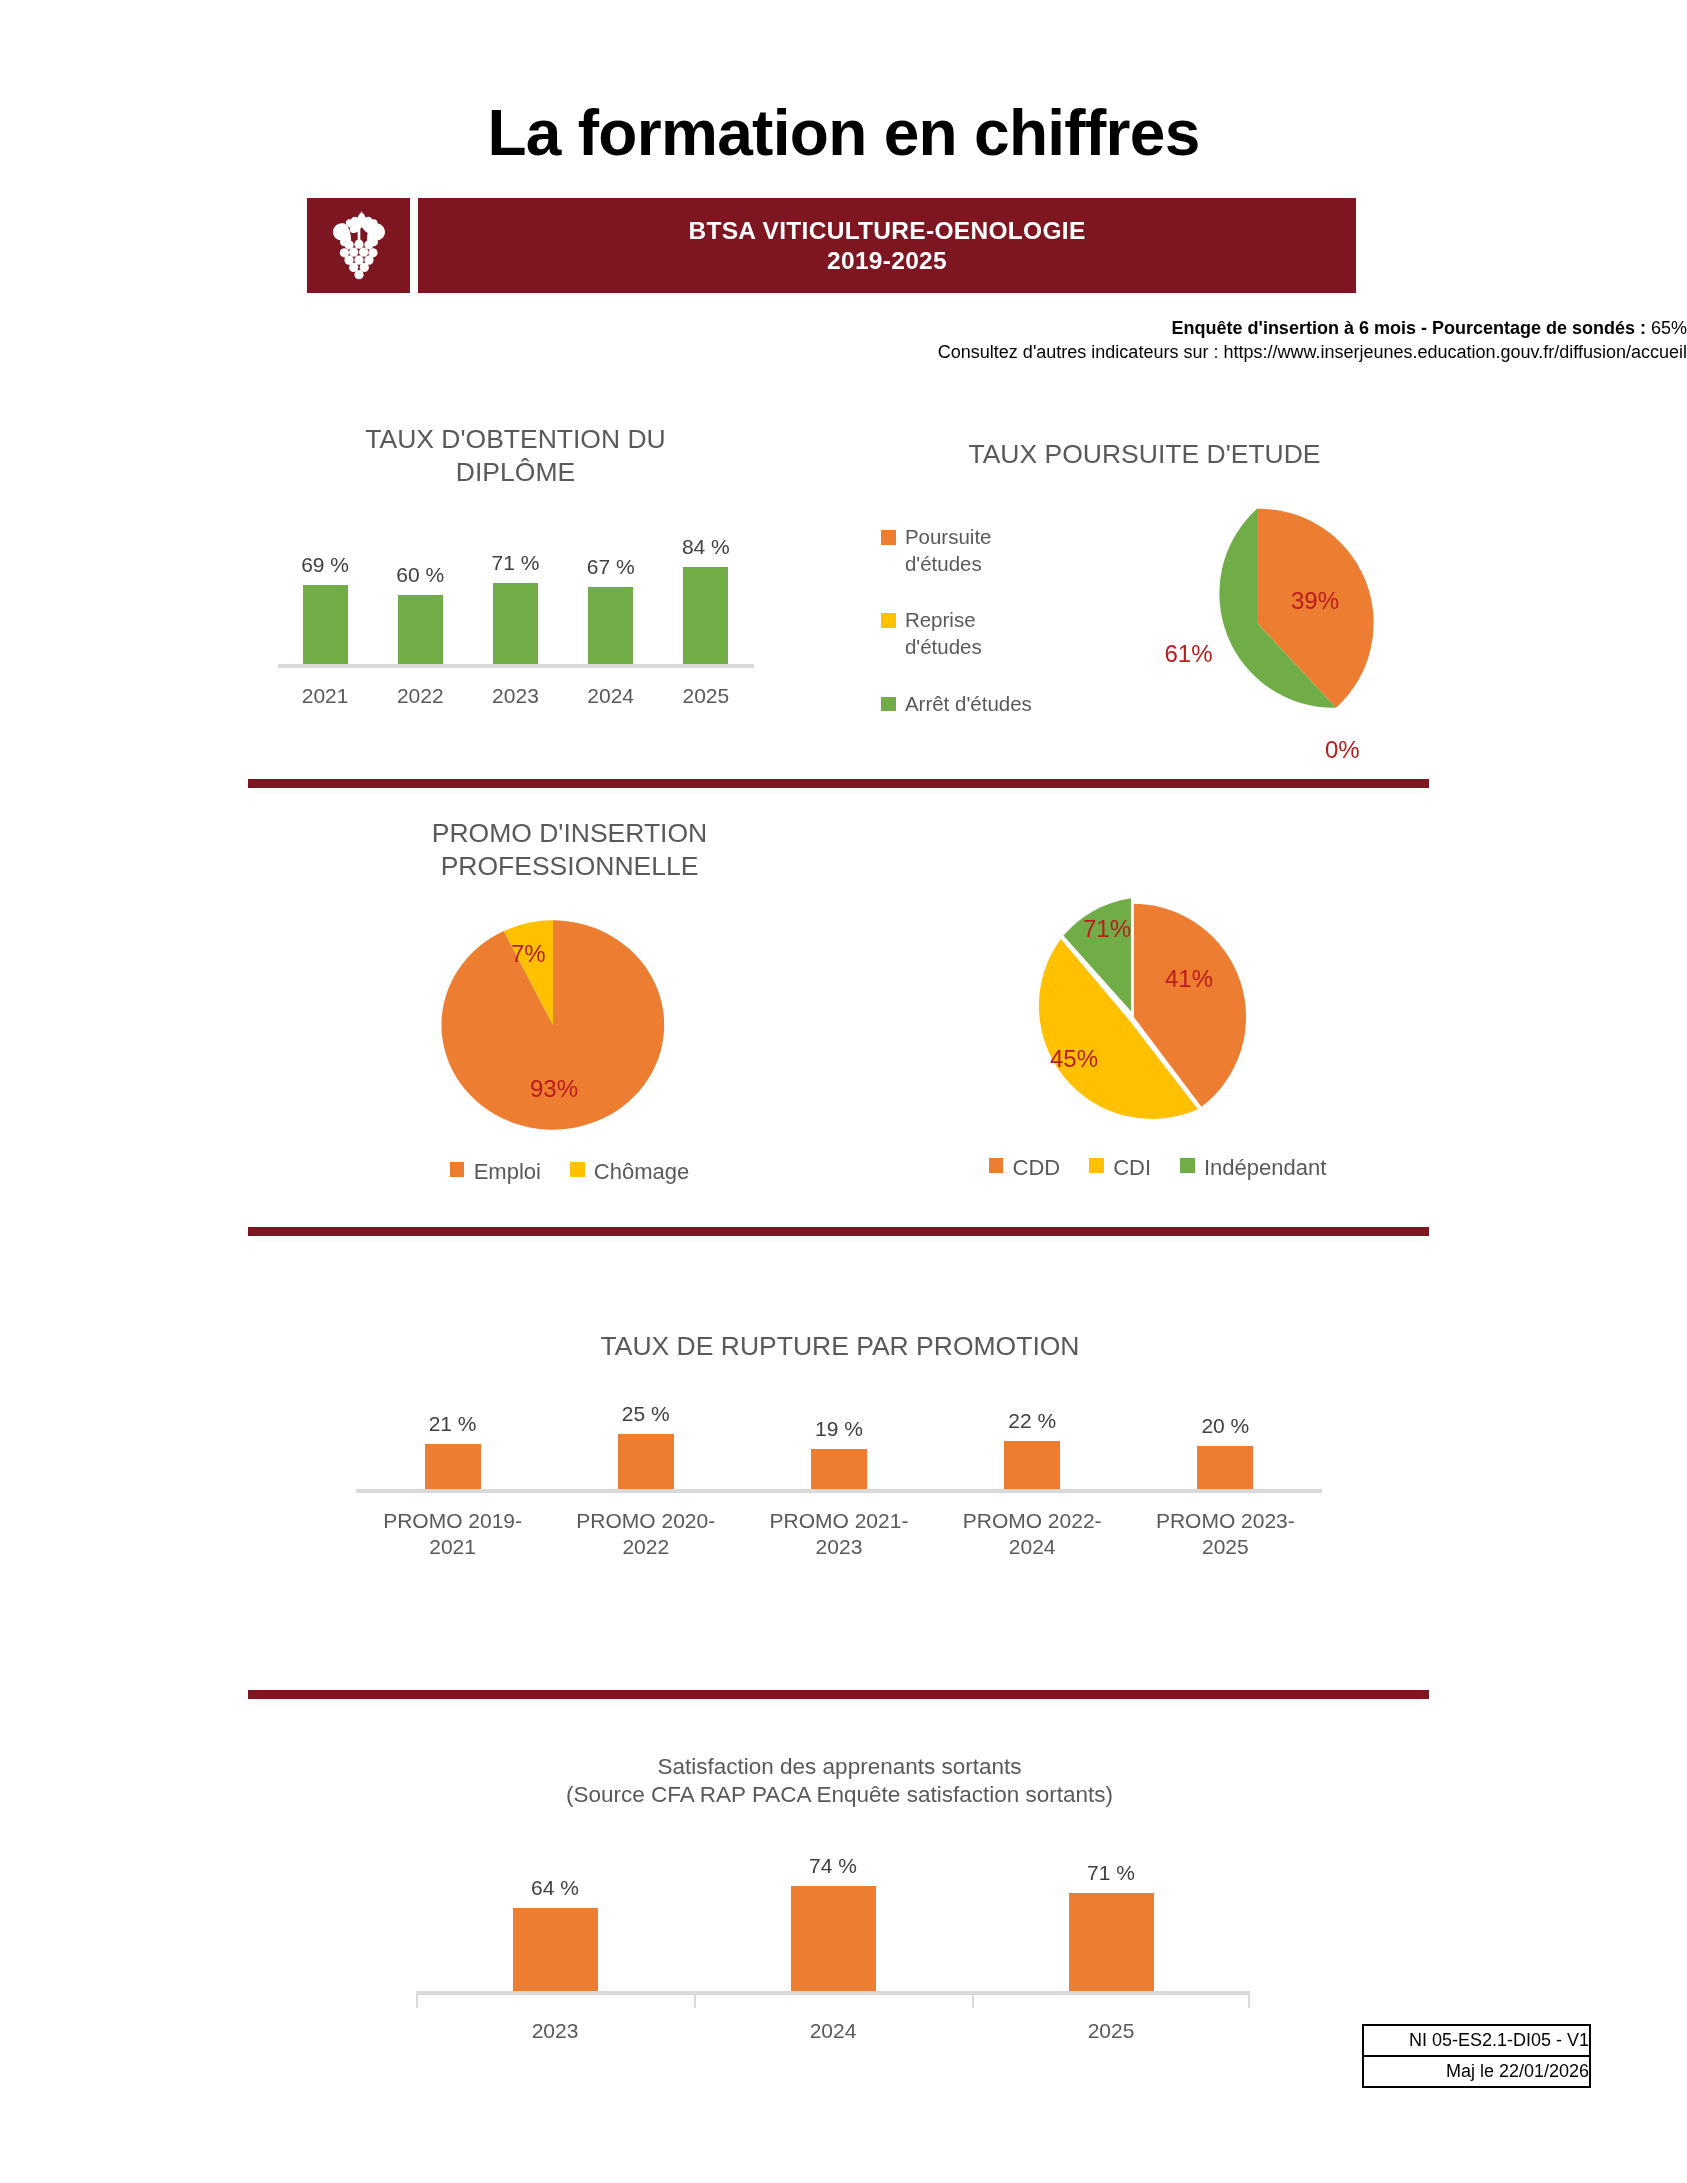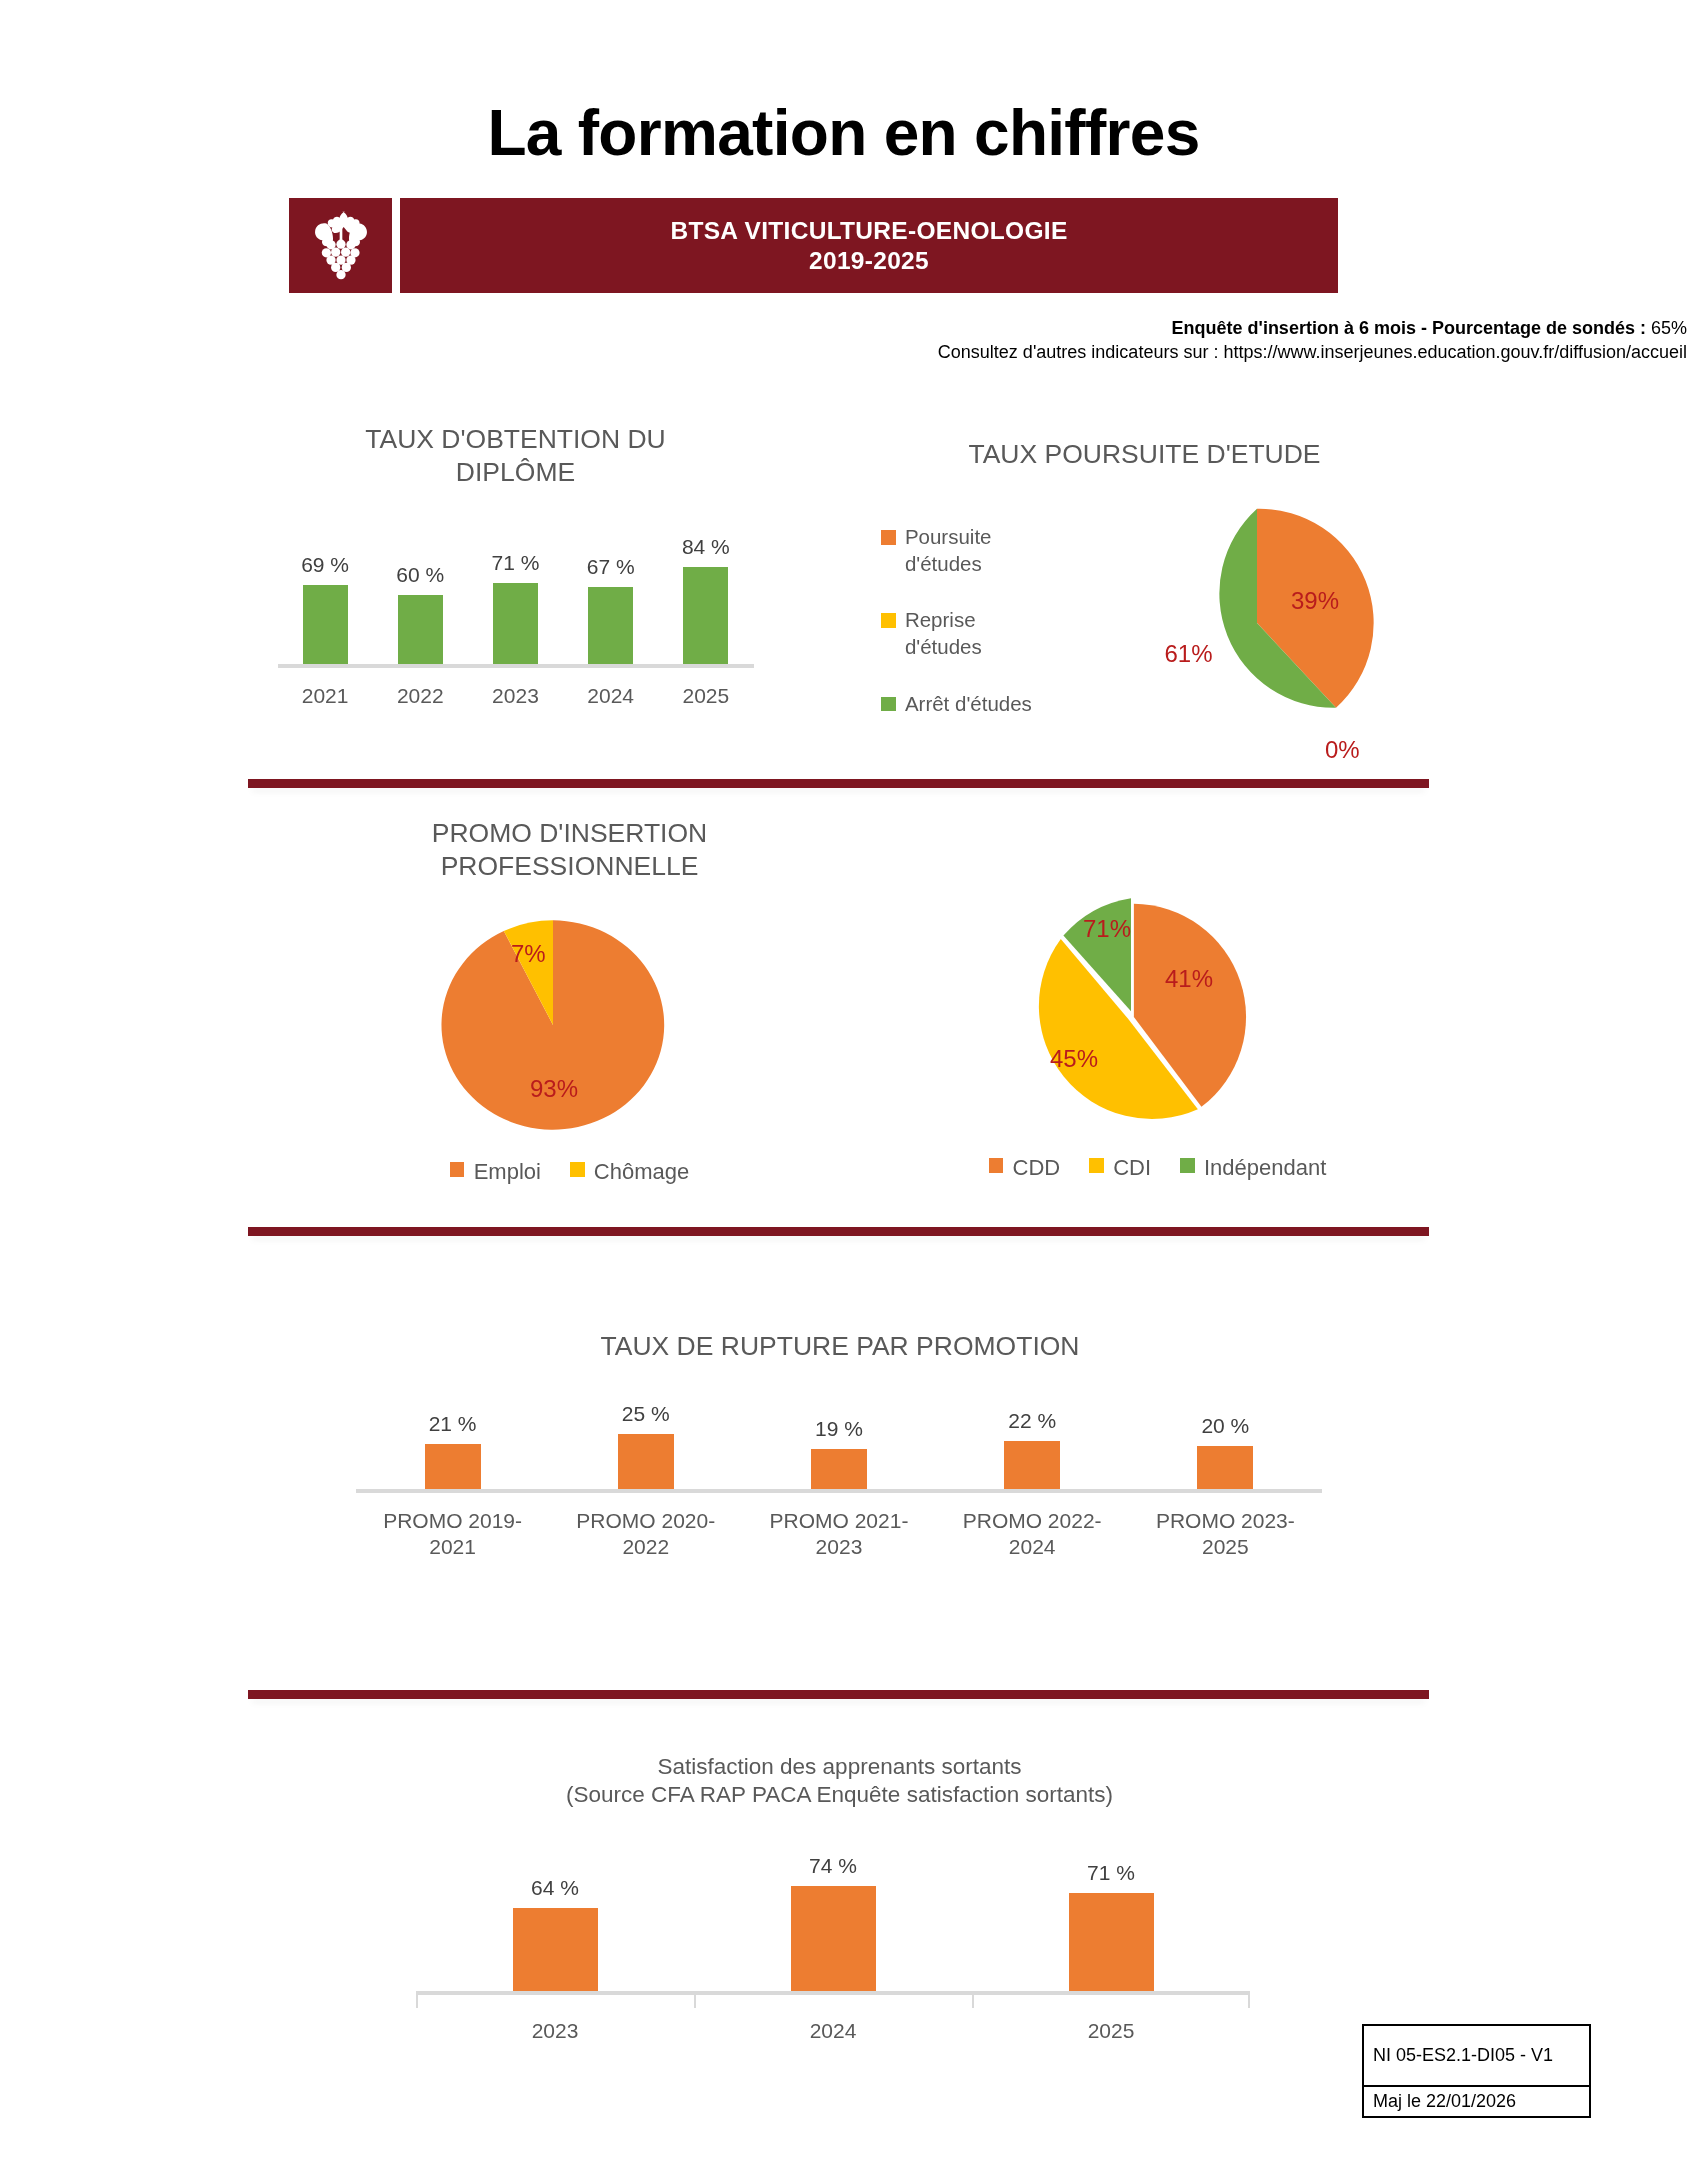--- a/index.html
+++ b/index.html
@@ -32,21 +32,21 @@
     font-size: 64px;
     font-weight: bold;
     color: #000000;
     letter-spacing: -0.7px;
   }
 
   
   .header-band {
     position: absolute;
     top: 198px;
-    left: 289px;
+    left: 307px;
     width: 1049px;
     height: 95px;
     display: flex;
     align-items: stretch;
   }
   .logo-box {
     width: 103px;
     height: 95px;
     background: #7E1621;
     display: flex;
@@ -205,23 +205,22 @@
     position: absolute;
     top: 2024px;
     left: 1362px;
     width: 225px;
     border: 2px solid #000000;
     font-size: 18px;
     color: #000000;
     background: #ffffff;
   }
   .ref-line {
-    text-align: left;
-    padding: 4px 9px;
-    margin-top: 15px;
+    text-align: right;
+    padding: 4px 0;
   }
   .ref-line + .ref-line { border-top: 2px solid #000000; }
 </style>
 </head>
 <body>
 
 <div class="page">
 
   <div class="main-title">La formation en chiffres</div>
 

